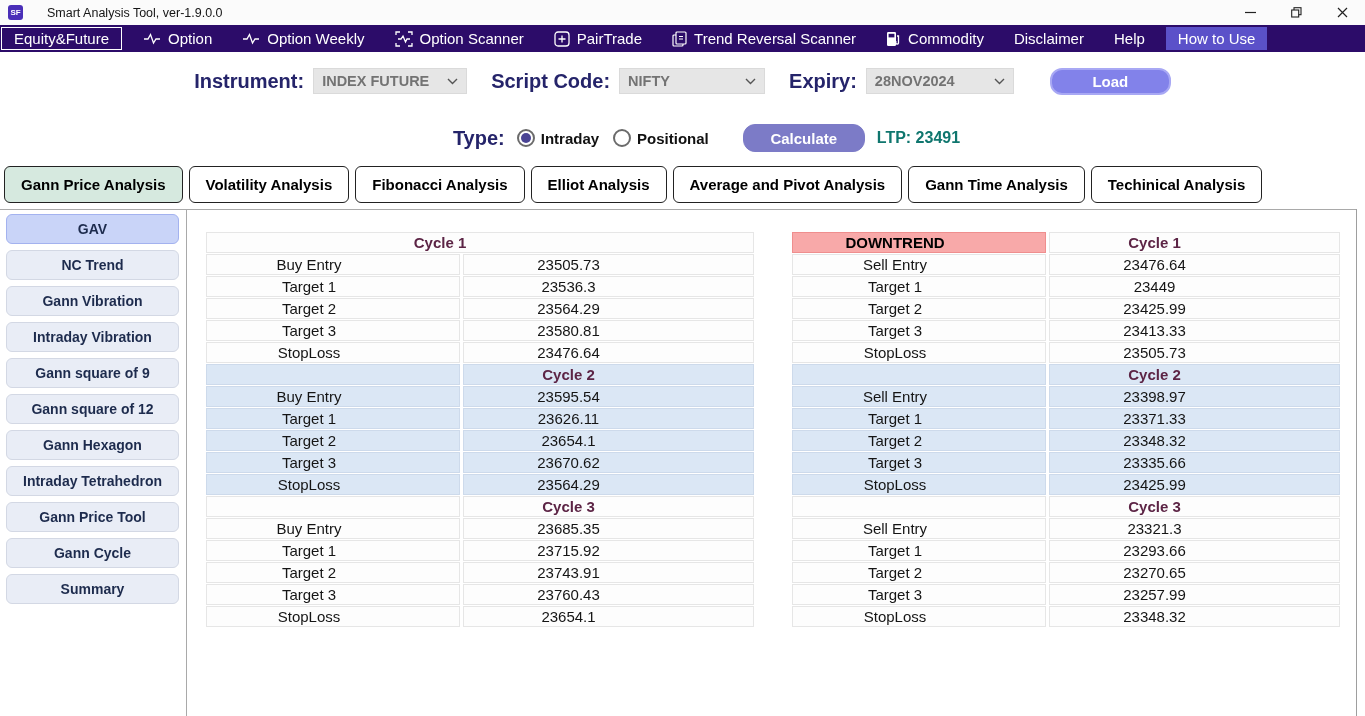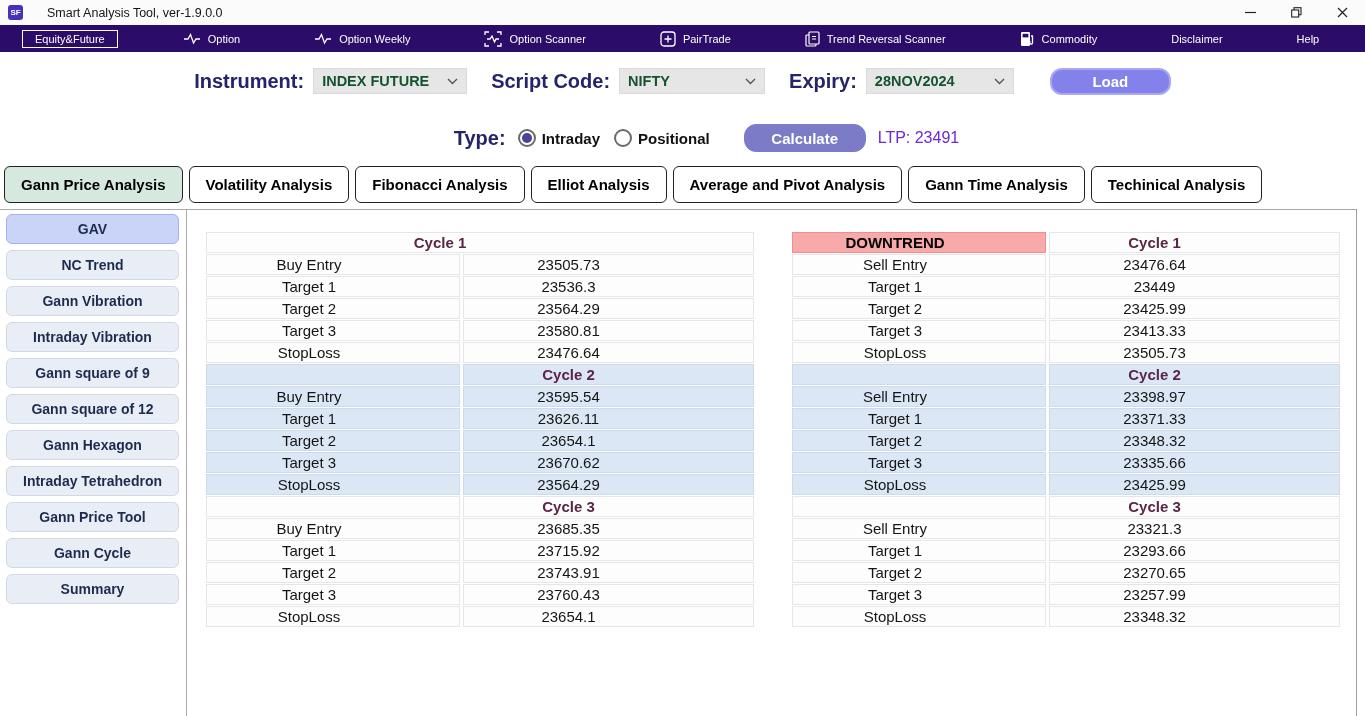--- a/index.html
+++ b/index.html
@@ -11,48 +11,48 @@
   .titlebar { height:25px; background:#fbfbfb; display:flex; align-items:center; }
   .app-icon { width:15px; height:15px; margin-left:8px; background:#4a2fb8; border-radius:3px;
     color:#fff; font-size:8px; font-weight:bold; display:flex; align-items:center; justify-content:center; }
   .title-text { margin-left:24px; font-size:12.5px; color:#151515; }
   .win-controls { margin-left:auto; display:flex; height:100%; }
   .win-btn { width:46px; height:100%; display:flex; align-items:center; justify-content:center; background:transparent; border:none; }
   .win-btn svg { stroke:#222; }
 
   
   .menubar { height:27px; background:#2c0c69; display:flex; align-items:center; color:#fff;
-    font-size:11px; padding-left:22px;gap:44px; }
+    font-size:15px; padding-left:1px; }
   .menu-item { display:flex; align-items:center; gap:7px; padding:2px 9px; margin-right:12px;
     white-space:nowrap; cursor:default; }
   .menu-item.boxed { border:1px solid #fff; padding:2px 12px; }
   .menu-item.highlight { background:#5b51c9; padding:3px 12px; }
   .mi { display:flex; align-items:center; }
 
   
   .toolbar { height:58px; display:flex; align-items:center; justify-content:center; gap:24px; background:#fff; }
   .field-group { display:flex; align-items:center; gap:9px; }
   .field-label { font-size:20px; font-weight:700; color:#25246a; }
   .dropdown { height:26px; background:#e6e6e6; border:1px solid #dadada; display:flex; align-items:center;
-    justify-content:space-between; padding:0 8px; font-size:14.5px; font-weight:600; color:#14532d; cursor:default; }
+    justify-content:space-between; padding:0 8px; font-size:14.5px; font-weight:600; color:#737373; cursor:default; }
   .dd-instrument { width:154px; } .dd-script { width:146px; } .dd-expiry { width:148px; }
   .load-btn { width:121px; height:27px; margin-left:12px; background:#8282ea; border:2px solid #a8a8f4;
     border-radius:12px; color:#fff; font-weight:700; font-size:15px; font-family:inherit; }
 
   
   .typerow { height:56px; display:flex; align-items:center; justify-content:center; gap:12px; background:#fff;padding-left:48px; }
   .radio-group { display:flex; align-items:center; gap:14px; }
   .radio-wrap { display:flex; align-items:center; gap:6px; cursor:default; }
   .radio-circle { width:18px; height:18px; border-radius:50%; border:2px solid #6b6b6b; background:#fff;
     display:flex; align-items:center; justify-content:center; }
   .radio-circle.sel::after { content:""; width:10px; height:10px; border-radius:50%; background:#4a4494; }
   .radio-label { font-size:15px; font-weight:700; color:#111; }
   .calc-btn { width:122px; height:28px; margin-left:22px; background:#7c7bc7; border:1px solid #7c7bc7;
     border-radius:12px; color:#fff; font-weight:700; font-size:15px; font-family:inherit; }
-  .ltp { font-size:16px; font-weight:400; color:#6d28d9; }
+  .ltp { font-size:16px; font-weight:700; color:#0f766e; }
 
   
   .tabrow { height:37px; display:flex; gap:6px; padding-left:4px; align-items:stretch; }
   .tab { border:1.5px solid #222; border-radius:6px; background:#fff; display:flex; align-items:center;
     padding:0 16px; font-size:15px; font-weight:700; color:#000; white-space:nowrap; cursor:default; }
   .tab.active { background:#d6e9df; }
 
   
   .frame-h { position:absolute; left:0; top:209px; width:1357px; height:1px; background:#a9a9a9; }
   .frame-vl { position:absolute; left:186px; top:209px; width:1px; bottom:0; background:#a9a9a9; }

